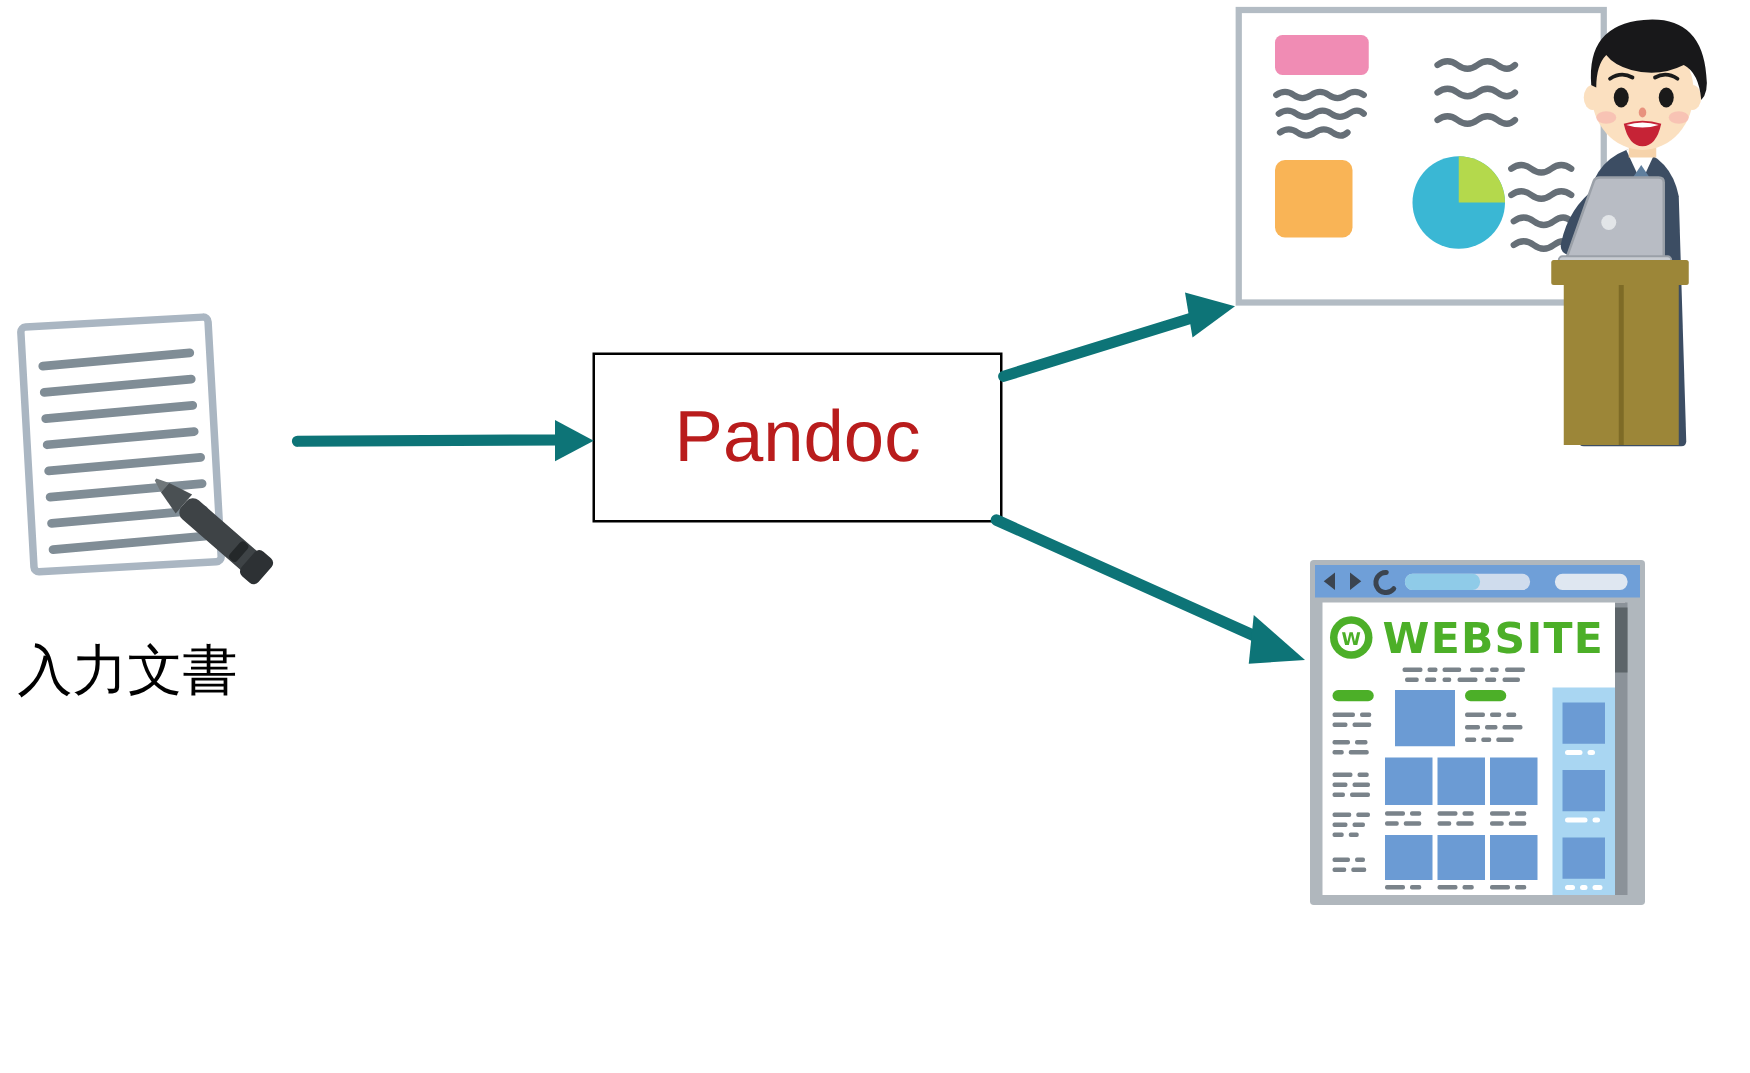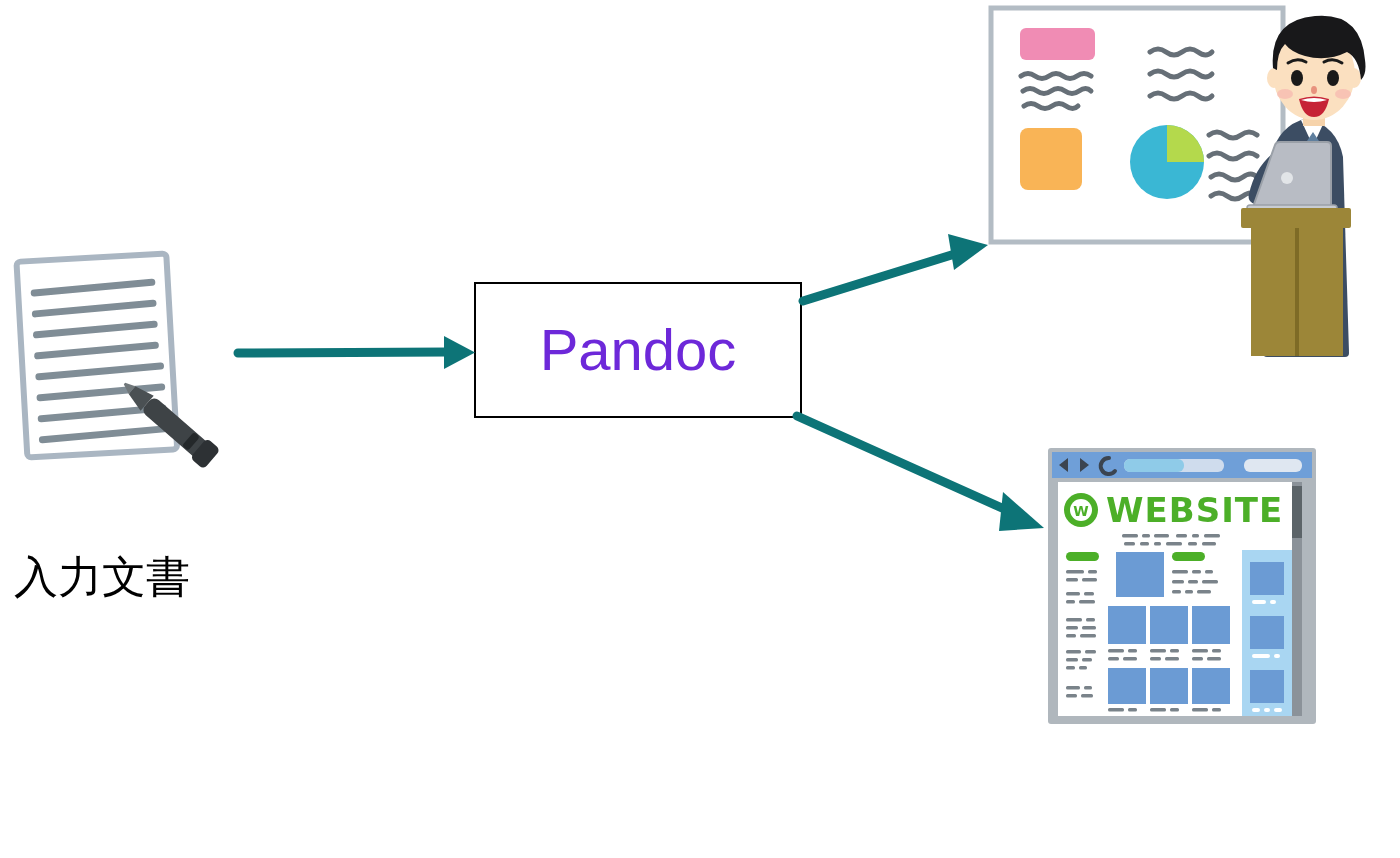--- a/index.html
+++ b/index.html
@@ -13,29 +13,28 @@
   .abs{position:absolute;}
 
   
   #pandoc-box{
     left:474px;top:282px;width:328px;height:136px;
     border:2px solid #000000;background:#ffffff;
     display:flex;align-items:center;justify-content:center;
     box-sizing:border-box;
   }
   #pandoc-label{
-    font-size:58px;color:#6d28d9;letter-spacing:0px;line-height:1;
+    font-size:58px;color:#b91c1c;letter-spacing:0px;line-height:1;
     font-family:"Liberation Sans","DejaVu Sans",sans-serif;
   }
 
   
   .caption{
     font-size:44px;color:#000000;line-height:1;white-space:nowrap;
     font-family:"DejaVu Sans","Liberation Sans",sans-serif;
-    margin-top:40px;
   }
   #caption-input{left:14px;top:515px;}
   #caption-output{left:1083px;top:768px;}
 
   
   #arrow-layer{left:0;top:0;width:1400px;height:858px;pointer-events:none;}
 
   
   #input-doc{left:8px;top:238px;width:232px;height:248px;}
 

